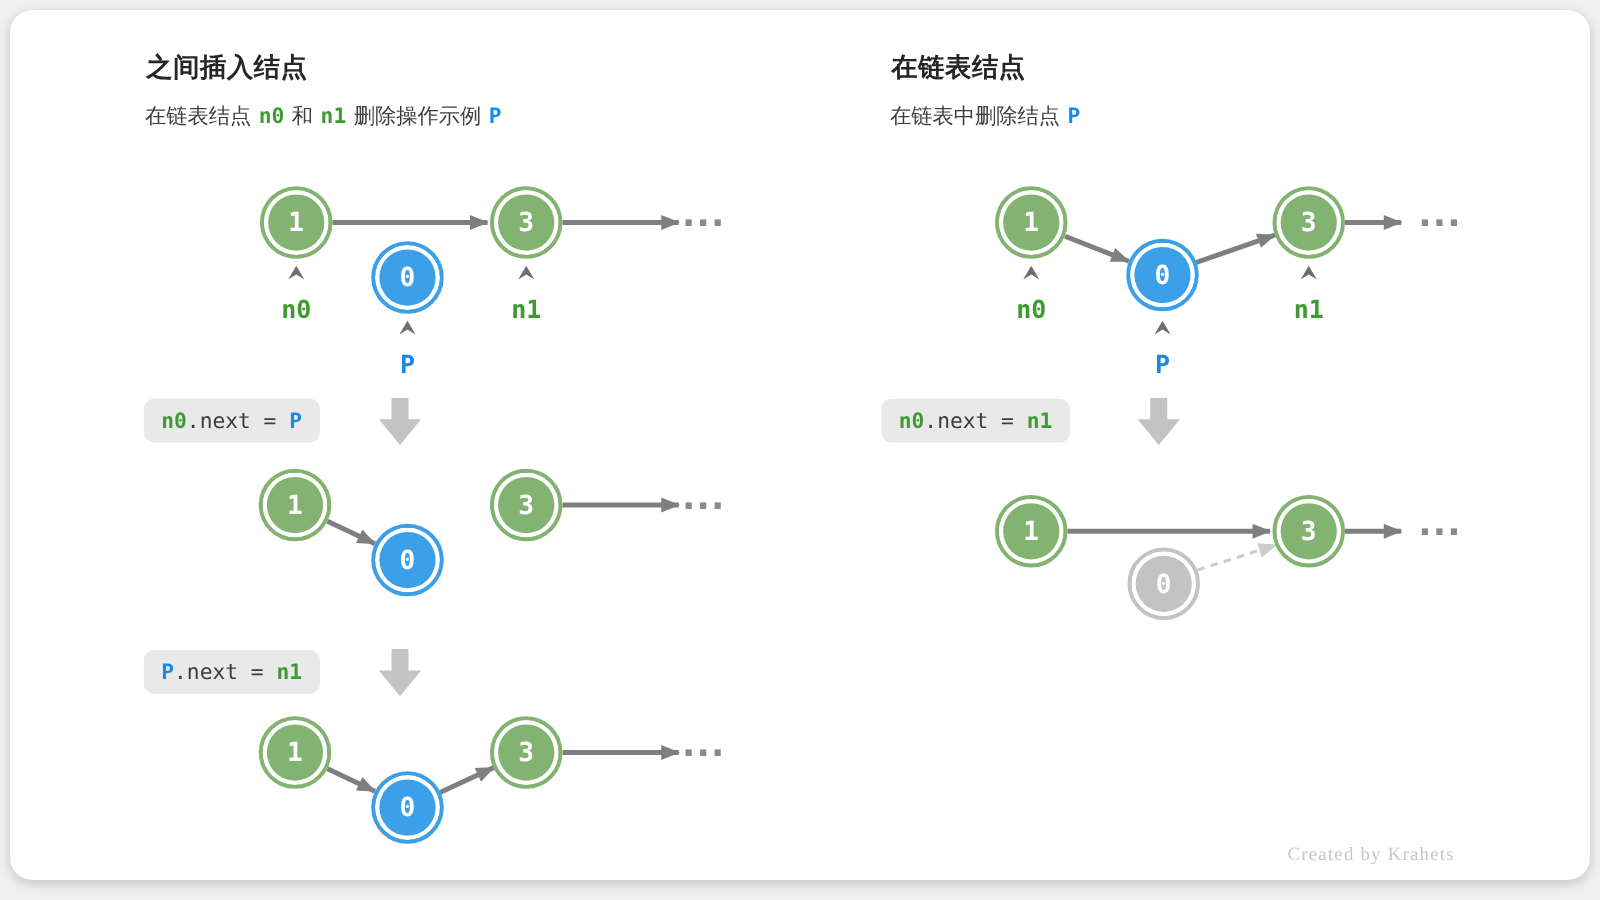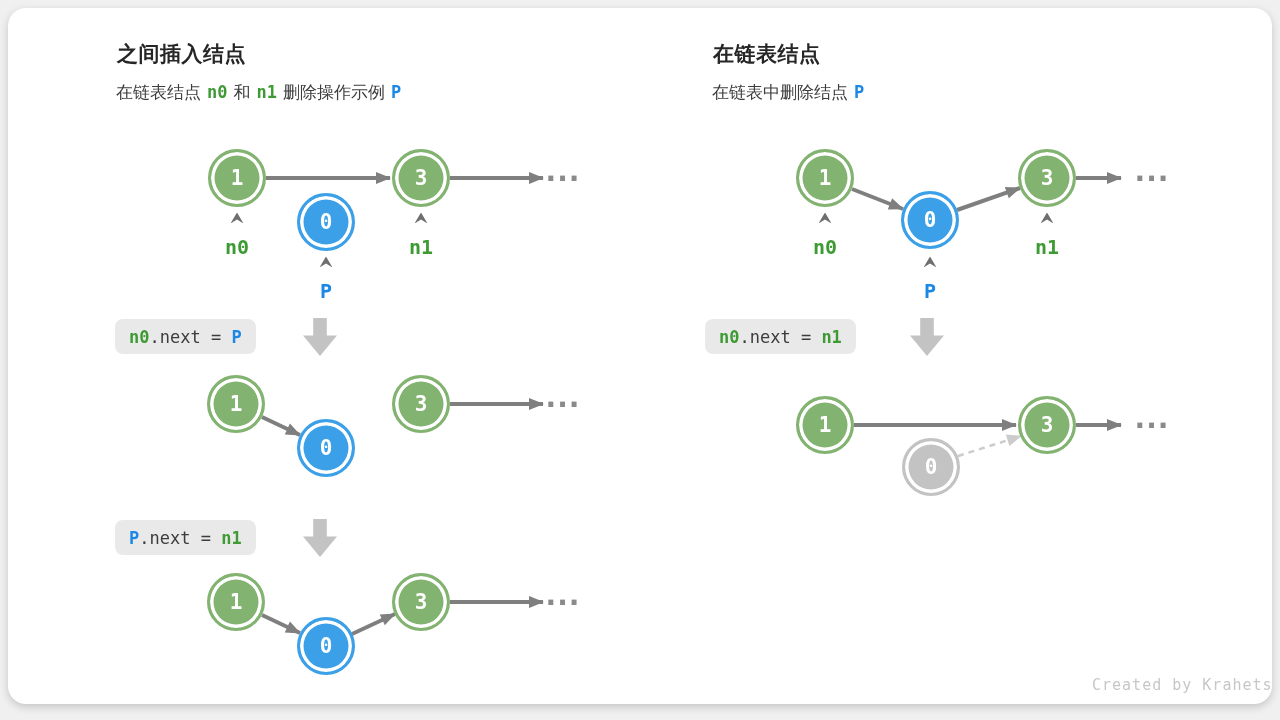--- a/index.html
+++ b/index.html
@@ -186,15 +186,15 @@
         <span>1</span>
       </div>
     <div class="node gray" style="left:931px;top:467px;">
         <span>0</span>
       </div>
     <div class="node green" style="left:1047px;top:425px;">
         <span>3</span>
       </div>
     <div class="dots" style="left:1152px;top:402px;">...</div>
 
-    <div class="footer" style="left:1092px;top:676px;">Created by Krahets</div>
+    <div class="footer" style="left:1030px;top:676px;font-family:Liberation Serif, serif;">Created by Krahets</div>
   </div>
 </div>
 
 </body></html>

